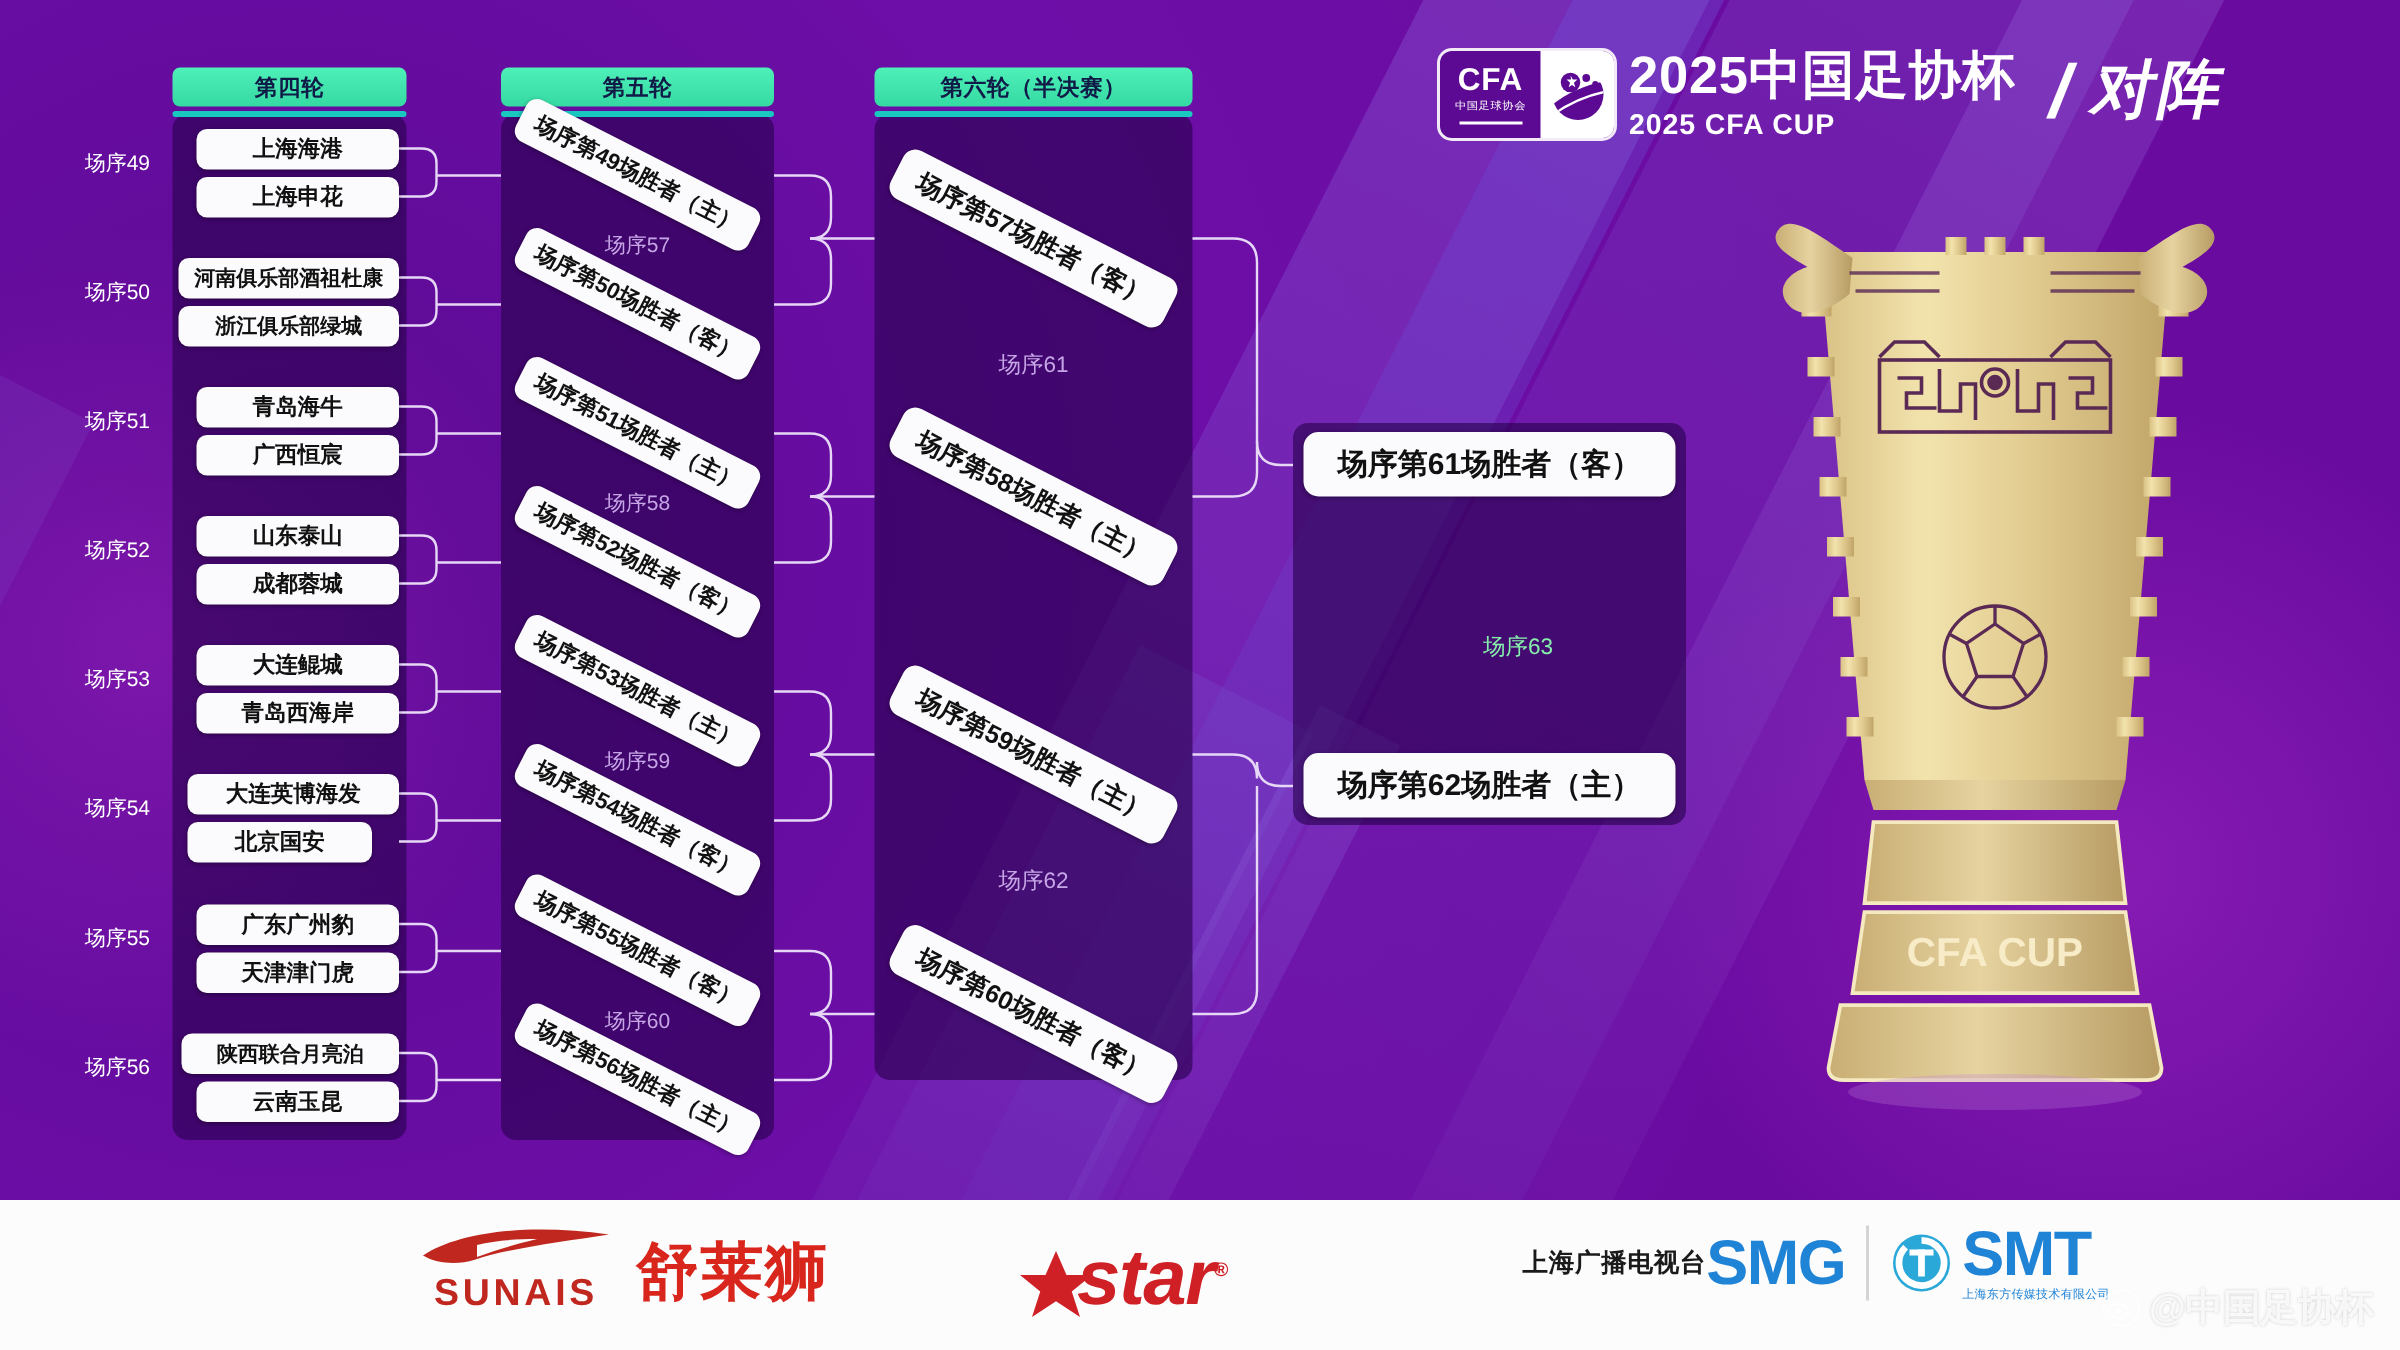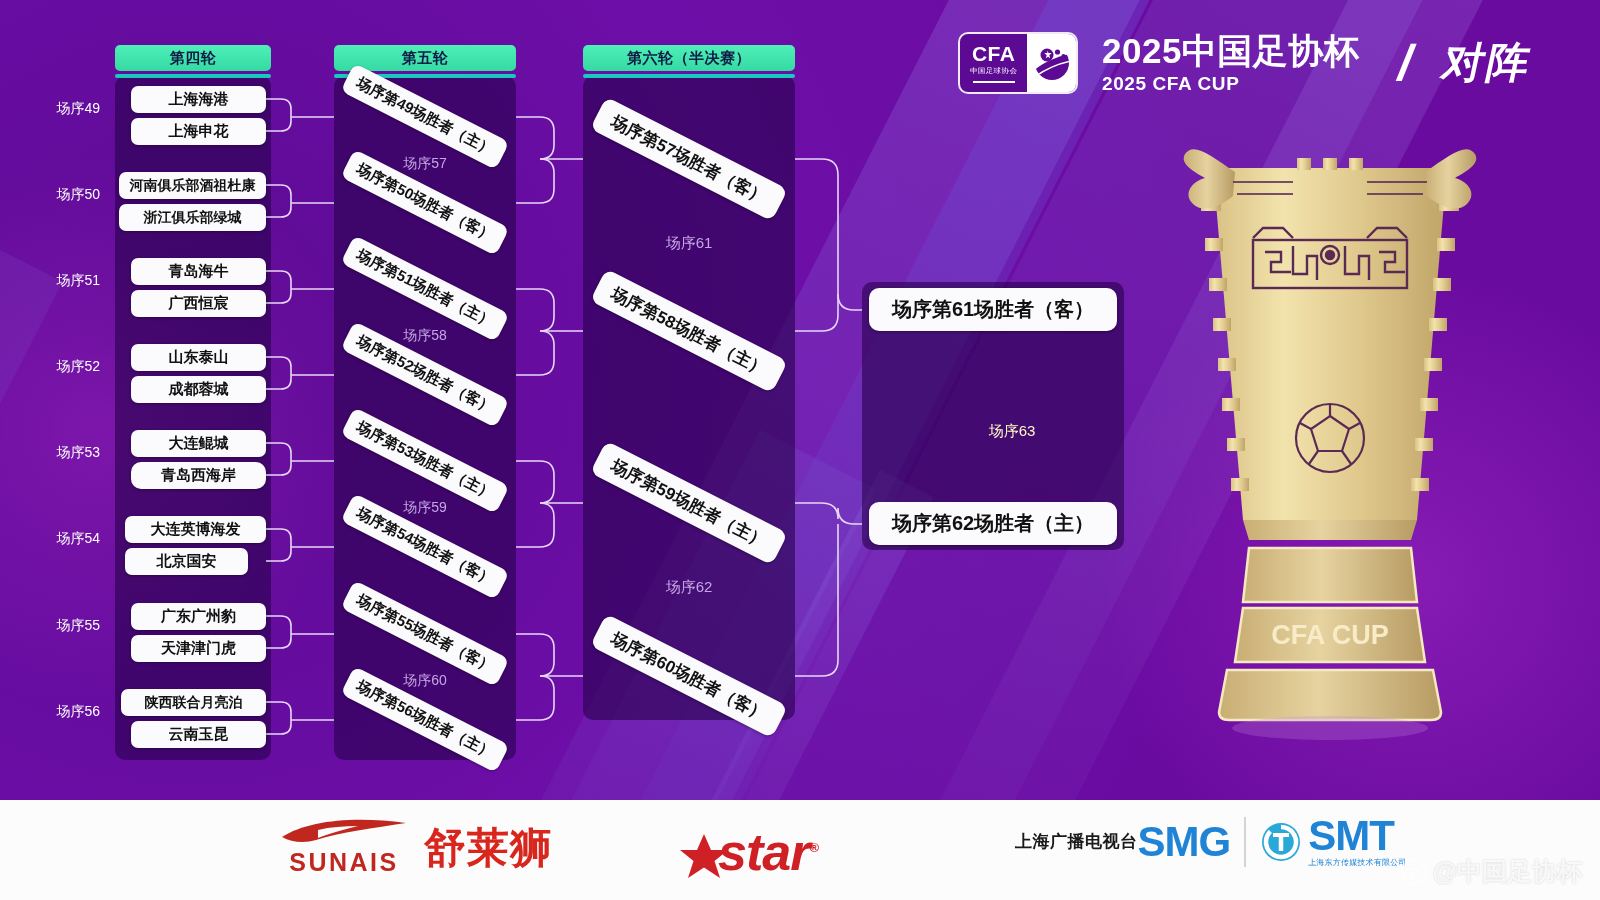--- a/index.html
+++ b/index.html
@@ -53,21 +53,21 @@
     width: 520px; height: 620px; border-radius: 50%;
     background: radial-gradient(circle, rgba(168,40,200,.40), rgba(168,40,200,0) 68%);
   }
   .glow-r {
     position: absolute; right: -120px; top: 260px;
     width: 620px; height: 640px; border-radius: 50%;
     background: radial-gradient(circle, rgba(190,60,215,.34), rgba(190,60,215,0) 70%);
   }
 
   
-  #header { position: absolute; left: 958px; top: 32px; display: flex; align-items: center; gap: 24px; }
+  #header { position: absolute; left: 958px; top: 32px; display: flex; gap: 8px; }
   .cfa-badge {
     width: 120px; height: 62px; border-radius: 10px;
     border: 2px solid rgba(255,255,255,.92);
     background: #5c0a93; display: flex; overflow: hidden;
   }
   .cfa-left { width: 58%; display: flex; flex-direction: column;
     align-items: center; justify-content: center; gap: 2px; }
   .cfa-txt { color: #fff; font-weight: bold; font-size: 21px; letter-spacing: .5px;
     position: relative; line-height: 1; }
   .cfa-cn { color: #fff; font-size: 7.5px; letter-spacing: .4px; transform: scaleY(.92); }
@@ -126,21 +126,21 @@
   #final-panel {
     position: absolute; left: 862px; top: 282px; width: 262px; height: 268px;
     border-radius: 10px; background: rgba(40,2,78,.62);
   }
   #final-label {
     position: absolute; left: 862px; top: 388px; width: 262px;
     text-align: center; color: #2fe3a8; font-size: 19px; font-weight: bold;
   }
   #final-seq {
     position: absolute; left: 862px; top: 422px; width: 262px;
-    text-align: center; color: #fef9c3; font-size: 15px; padding-left: 38px;
+    text-align: center; color: #86efac; font-size: 15px; padding-left: 38px;
   }
 
   
   #trophy { position: absolute; left: 1165px; top: 120px; width: 330px; height: 620px; }
 
   
   #footer {
     position: absolute; left: 0; bottom: 0; width: 1600px; height: 100px;
     background: #fcfcfc; display: flex; align-items: center;
   }
@@ -288,21 +288,21 @@
     <div class="mbox t" style="left:119px; top:172px; width:147px; font-size:14px;">河南俱乐部酒祖杜康</div>
     <div class="mbox t" style="left:119px; top:204px; width:147px; font-size:14px;">浙江俱乐部绿城</div>
 
     <div class="mbox t" style="left:131px; top:258px; width:135px;">青岛海牛</div>
     <div class="mbox t" style="left:131px; top:290px; width:135px;">广西恒宸</div>
 
     <div class="mbox t" style="left:131px; top:344px; width:135px;">山东泰山</div>
     <div class="mbox t" style="left:131px; top:376px; width:135px;">成都蓉城</div>
 
     <div class="mbox t" style="left:131px; top:430px; width:135px;">大连鲲城</div>
-    <div class="mbox t" style="left:131px; top:462px; width:135px;border-radius:10px;">青岛西海岸</div>
+    <div class="mbox t" style="left:131px; top:462px; width:135px;">青岛西海岸</div>
 
     <div class="mbox t" style="left:125px; top:516px; width:141px;">大连英博海发</div>
     <div class="mbox t" style="left:125px; top:548px; width:123px;font-family:Liberation Mono, monospace;">北京国安</div>
 
     <div class="mbox t" style="left:131px; top:603px; width:135px;">广东广州豹</div>
     <div class="mbox t" style="left:131px; top:635px; width:135px;">天津津门虎</div>
 
     <div class="mbox t" style="left:121px; top:689px; width:145px; font-size:14px;">陕西联合月亮泊</div>
     <div class="mbox t" style="left:131px; top:721px; width:135px;">云南玉昆</div>
 

